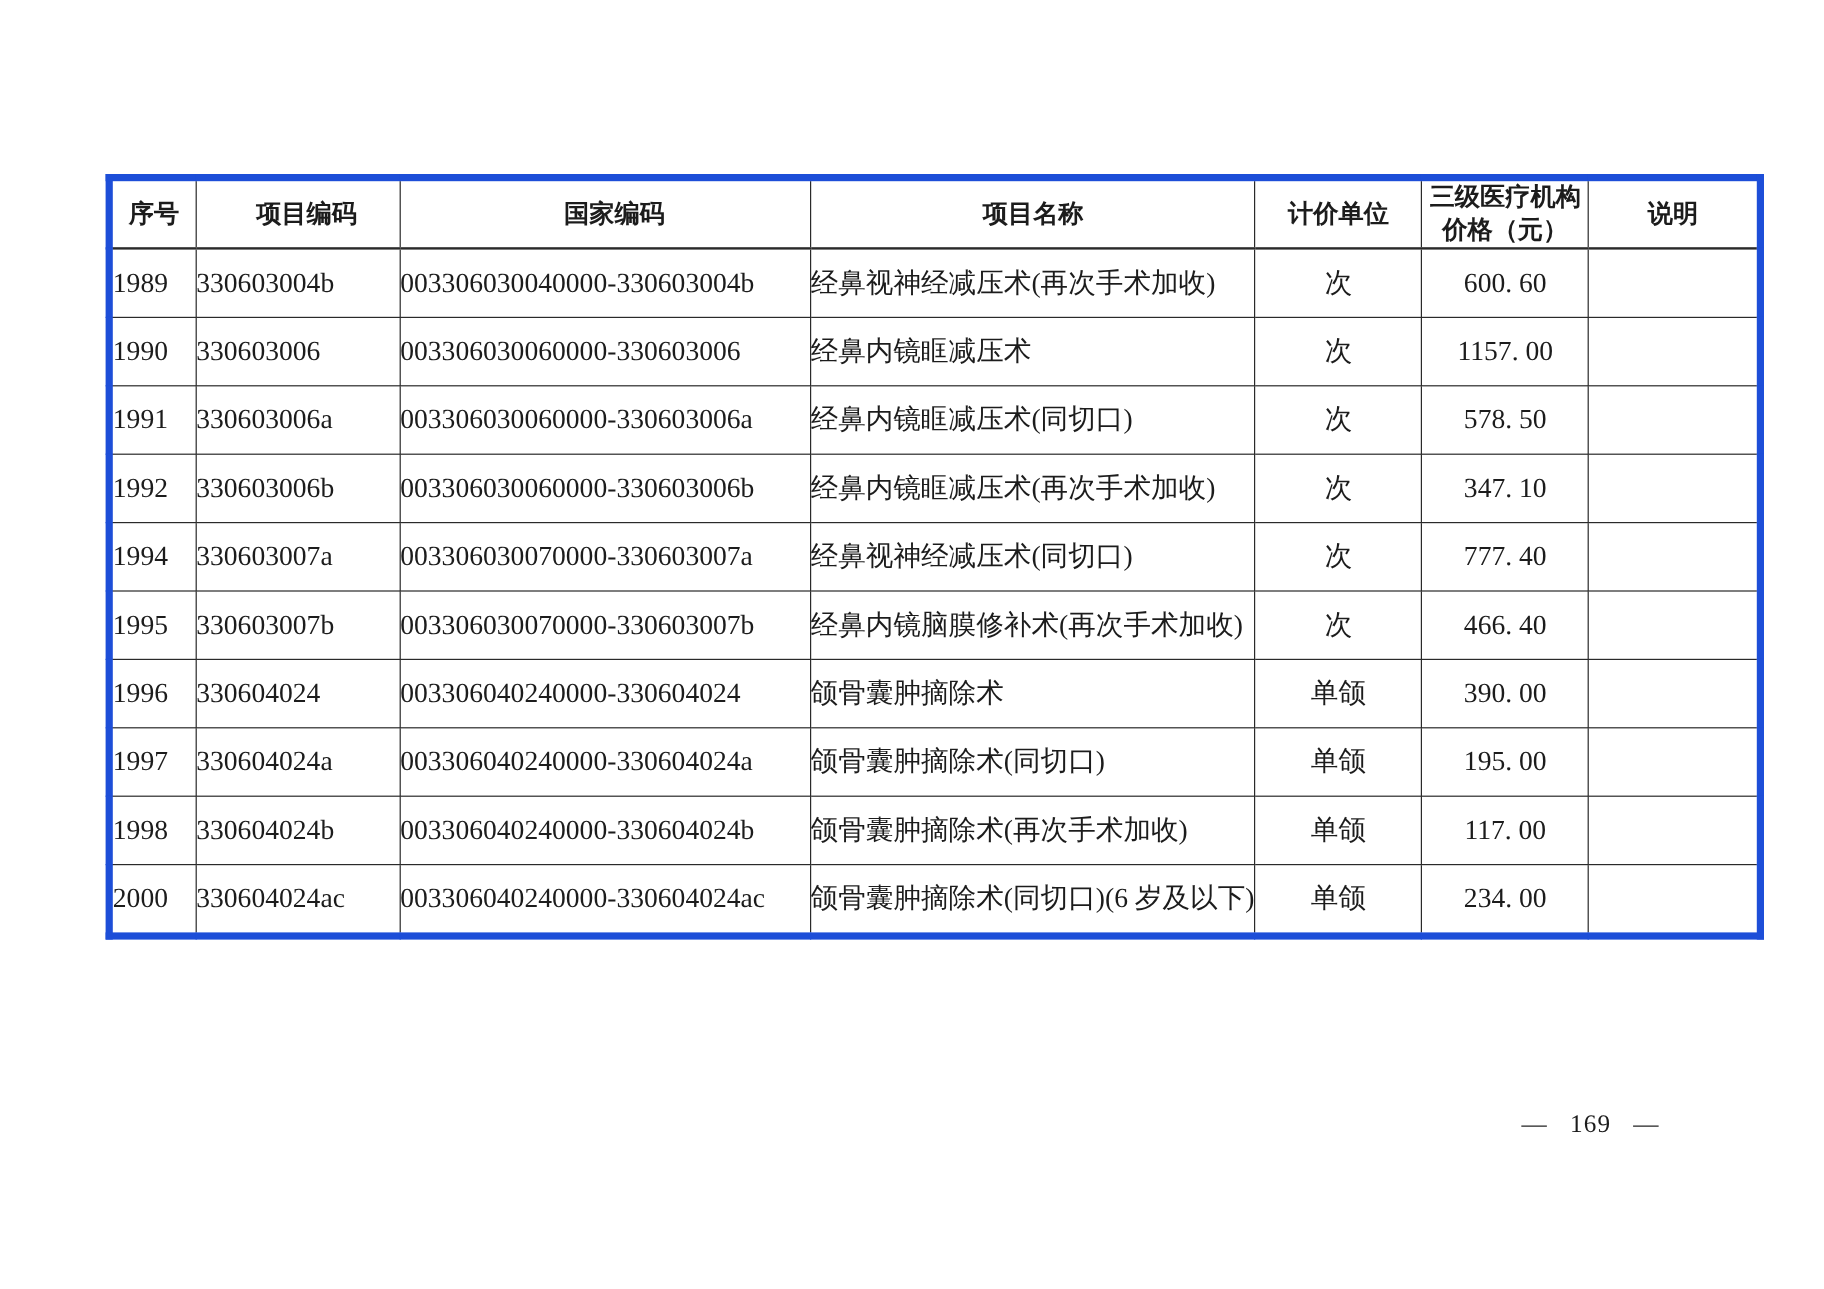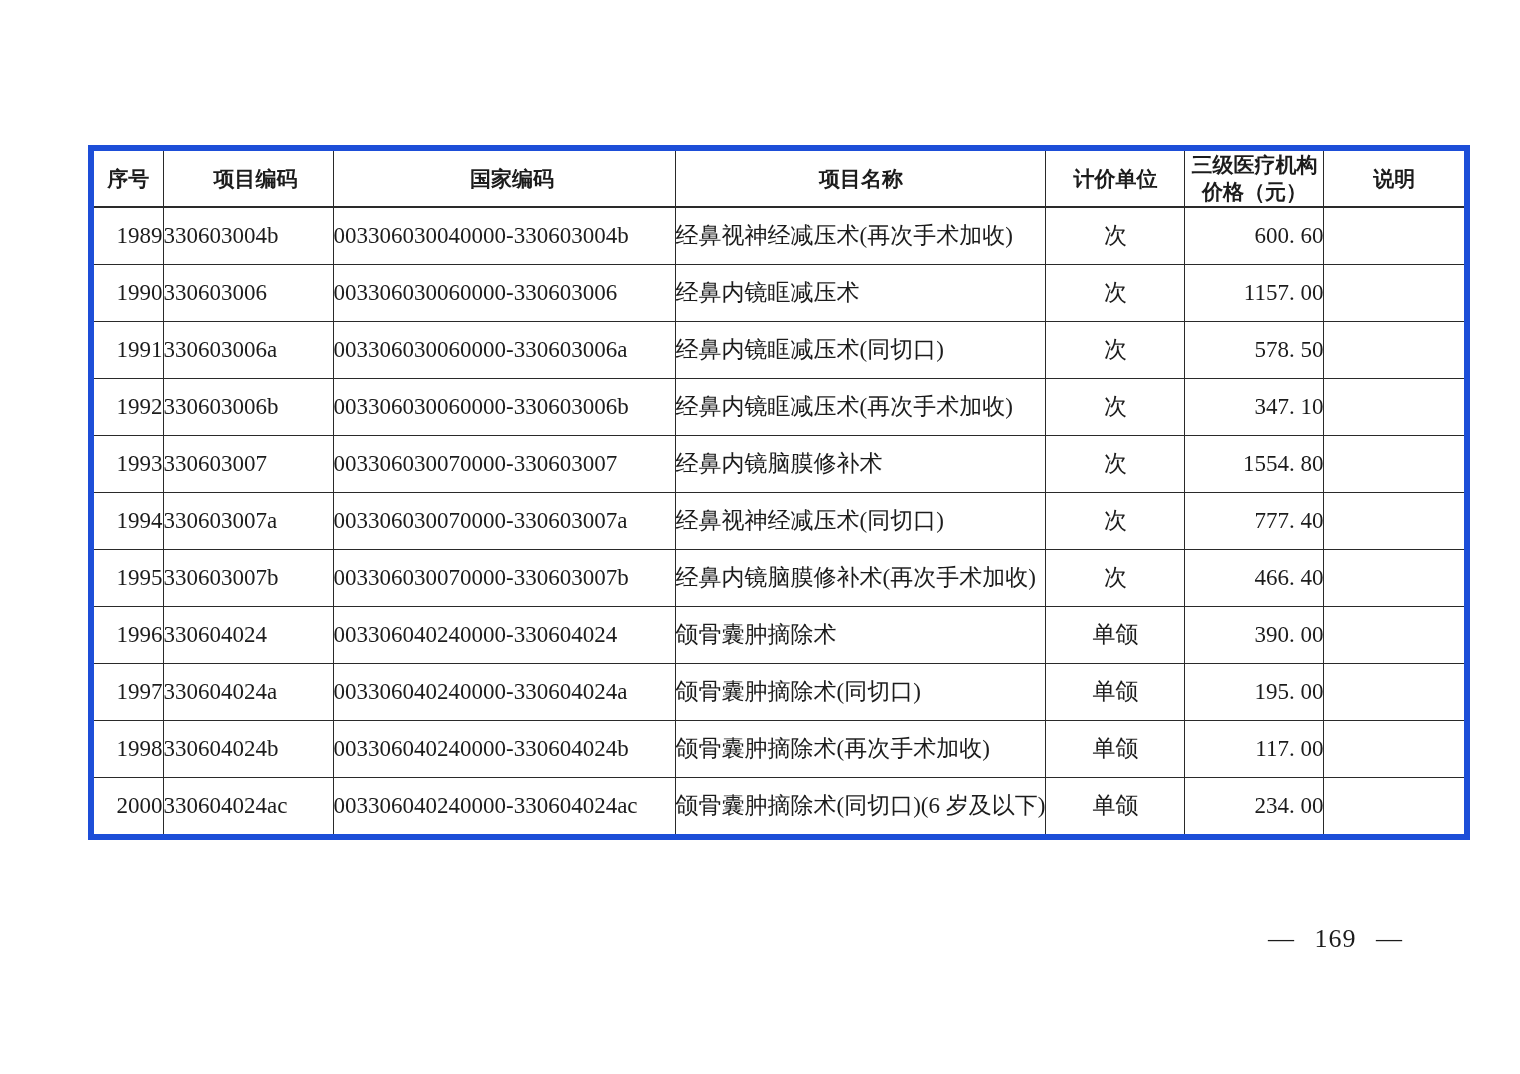--- a/index.html
+++ b/index.html
@@ -41,31 +41,31 @@
     font-weight: bold;
     font-size: 21px;
     text-align: center;
     border-bottom: 2px solid #2a2a2a;
     line-height: 1.3;
   }
   .price-table tbody td {
     height: 56px;
     font-size: 23px;
   }
-  .c-seq   { text-align: right; }
+  .c-seq   { text-align: left; }
   .c-code  { text-align: left; padding-left: 5px; }
   .c-name  { text-align: left; padding-left: 5px; }
   .c-unit  { text-align: center; }
-  .c-price { text-align: right; }
+  .c-price { text-align: center; }
   .c-note  { text-align: center; }
   .footer-page-number {
     position: absolute;
     left: 1268px;
     top: 924px;
-    font-size: 26px;
+    font-size: 21px;
     letter-spacing: 1px;
     word-spacing: 12px;
     color: #1c1c1c;
   }
 </style>
 </head>
 <body>
 
 <div class="page">
 
@@ -124,29 +124,20 @@
       <tr>
         <td class="c-seq">1992</td>
         <td class="c-code">330603006b</td>
         <td class="c-code">003306030060000-330603006b</td>
         <td class="c-name">经鼻内镜眶减压术(再次手术加收)</td>
         <td class="c-unit">次</td>
         <td class="c-price">347. 10</td>
         <td class="c-note"></td>
       </tr>
       <tr>
-        <td class="c-seq">1993</td>
-        <td class="c-code">330603007</td>
-        <td class="c-code">003306030070000-330603007</td>
-        <td class="c-name">经鼻内镜脑膜修补术</td>
-        <td class="c-unit">次</td>
-        <td class="c-price">1554. 80</td>
-        <td class="c-note"></td>
-      </tr>
-      <tr>
         <td class="c-seq">1994</td>
         <td class="c-code">330603007a</td>
         <td class="c-code">003306030070000-330603007a</td>
         <td class="c-name">经鼻视神经减压术(同切口)</td>
         <td class="c-unit">次</td>
         <td class="c-price">777. 40</td>
         <td class="c-note"></td>
       </tr>
       <tr>
         <td class="c-seq">1995</td>

